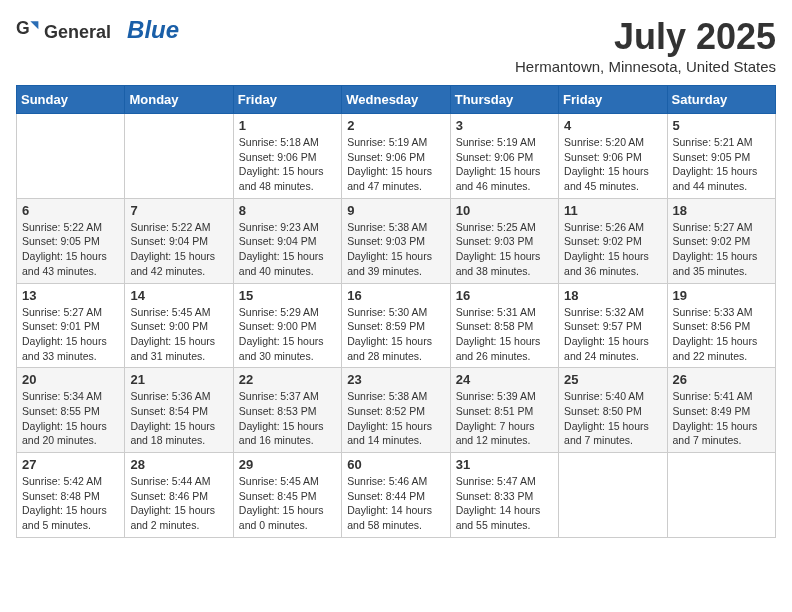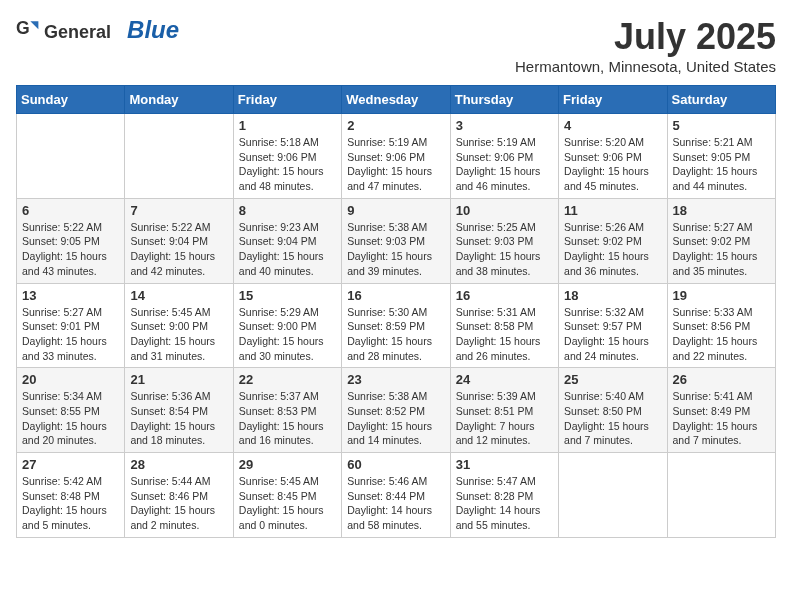--- a/index.html
+++ b/index.html
@@ -314,20 +314,20 @@
       </td>
         <td>
         <span class="day-number">60</span>
         <span class="cell-text">Sunrise: 5:46 AM</span><br>
         <span class="cell-text">Sunset: 8:44 PM</span><br>
         <span class="cell-text">Daylight: 14 hours and 58 minutes.</span>
       </td>
         <td>
         <span class="day-number">31</span>
         <span class="cell-text">Sunrise: 5:47 AM</span><br>
-        <span class="cell-text">Sunset: 8:28 PM</span><br>
+        <span class="cell-text">Sunset: 8:33 PM</span><br>
         <span class="cell-text">Daylight: 14 hours and 55 minutes.</span>
       </td>
         <td class="empty-cell"></td>
         <td class="empty-cell"></td>
       </tr>
     </tbody>
 </table>
 
 </body></html>

